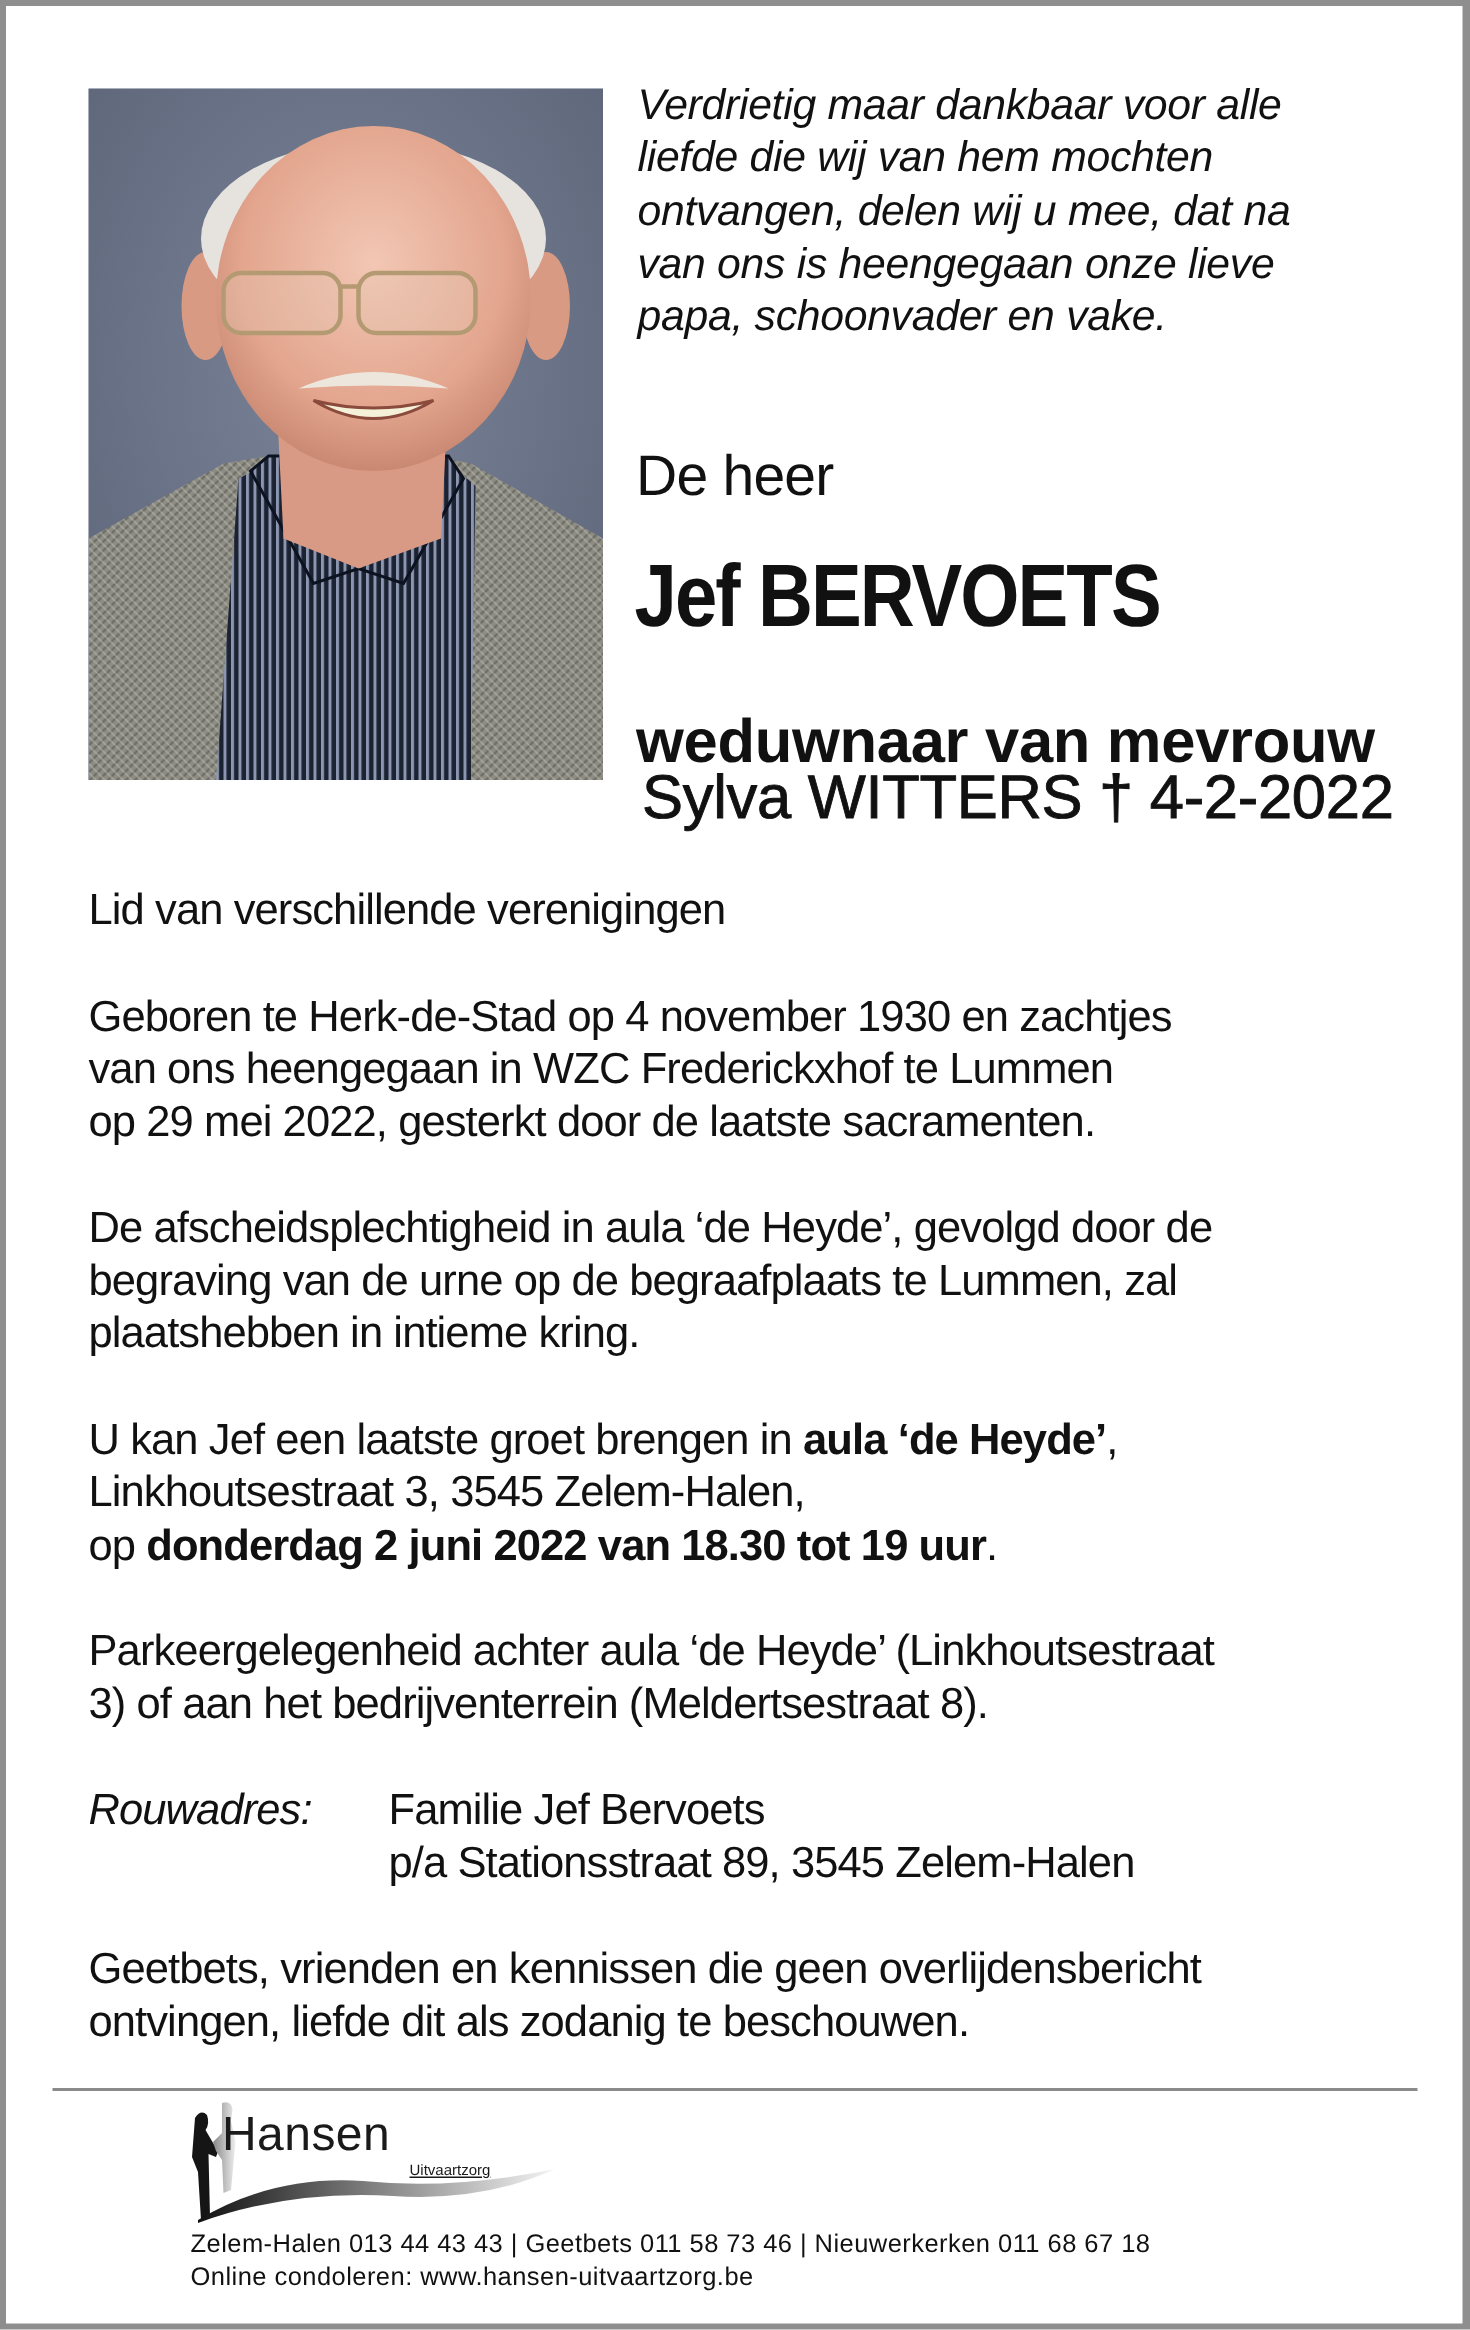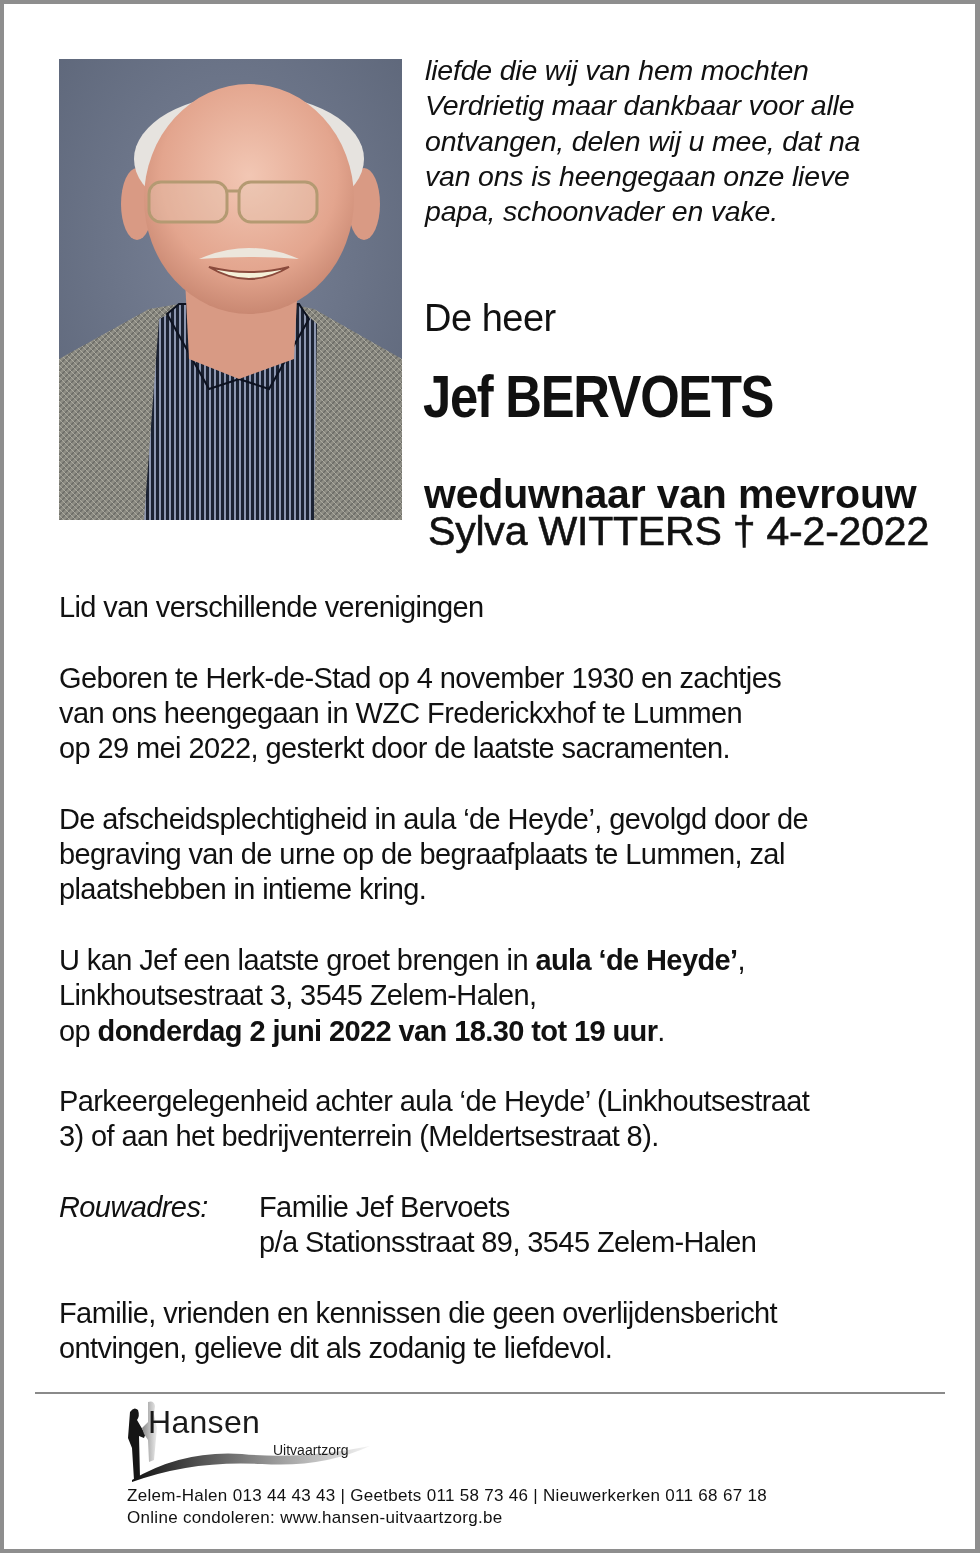--- a/index.html
+++ b/index.html
@@ -87,22 +87,23 @@
   .logo-name {
     position: absolute;
     left: 148px; top: 1404px;
     font-size: 32px;
     letter-spacing: 0.3px;
     color: #1a1a1a;
   }
   .logo-sub {
     position: absolute;
     left: 273px; top: 1442px;
-    font-size: 14px;
+    font-size: 10px;
     color: #1a1a1a;
+    text-decoration: underline;
   }
   .contact {
     position: absolute;
     left: 127px; top: 1485px;
     font-size: 17px;
     line-height: 22px;
     letter-spacing: 0.3px;
     color: #111;
     white-space: nowrap;
   }
@@ -155,22 +156,22 @@
     <rect x="180" y="123" width="78" height="40" rx="12" fill="rgba(230,200,180,0.35)" stroke="#b49a72" stroke-width="3"></rect>
     <line x1="168" y1="132" x2="180" y2="132" stroke="#b49a72" stroke-width="3"></line>
 
     <path d="M140 200 Q190 178 240 200 Q190 196 140 200 Z" fill="#ece6dc"></path>
 
     <path d="M150 208 Q190 232 230 208 Q190 218 150 208 Z" fill="#f5f0d8" stroke="#8a4a3c" stroke-width="2"></path>
   </svg>
 </div>
 
 <div class="intro">
+  <div>Verdrietig maar dankbaar voor alle</div>
   <div>liefde die wij van hem mochten</div>
-  <div>Verdrietig maar dankbaar voor alle</div>
   <div>ontvangen, delen wij u mee, dat na</div>
   <div>van ons is heengegaan onze lieve</div>
   <div>papa, schoonvader en vake.</div>
 </div>
 
 <div class="salutation">De heer</div>
 <div class="name">Jef BERVOETS</div>
 
 <div class="spouse">
   <div>weduwnaar van mevrouw</div>
@@ -207,22 +208,22 @@
 
   <div class="para rouw">
     <div class="lbl">Rouwadres:</div>
     <div>
       <div class="line">Familie Jef Bervoets</div>
       <div class="line">p/a Stationsstraat 89, 3545 Zelem-Halen</div>
     </div>
   </div>
 
   <div class="para">
-    <div class="line">Familie, vrienden en kennissen die geen overlijdensbericht</div>
-    <div class="line">ontvingen, gelieve dit als zodanig te liefdevol.</div>
+    <div class="line">Geetbets, vrienden en kennissen die geen overlijdensbericht</div>
+    <div class="line">ontvingen, liefde dit als zodanig te beschouwen.</div>
   </div>
 </div>
 
 <div class="sep"></div>
 
 <svg class="logo" viewBox="0 0 250 84">
   <defs>
     <linearGradient id="wave" x1="0" x2="1" y1="0" y2="0">
       <stop offset="0%" stop-color="#111"></stop>
       <stop offset="60%" stop-color="#999"></stop>

